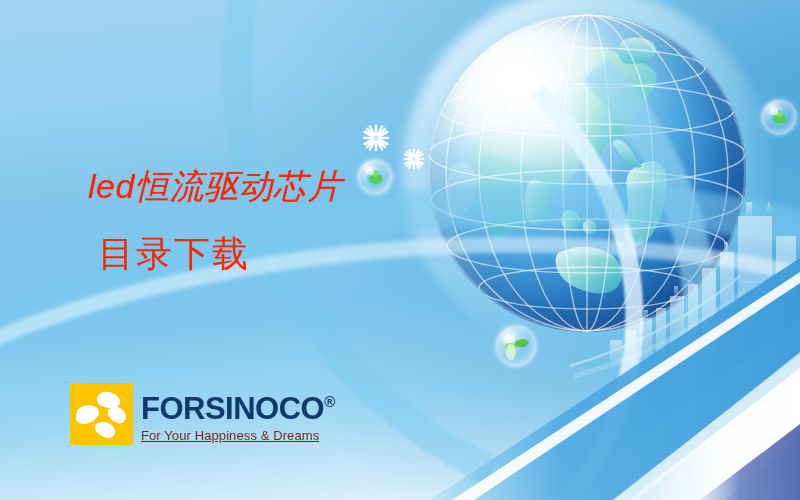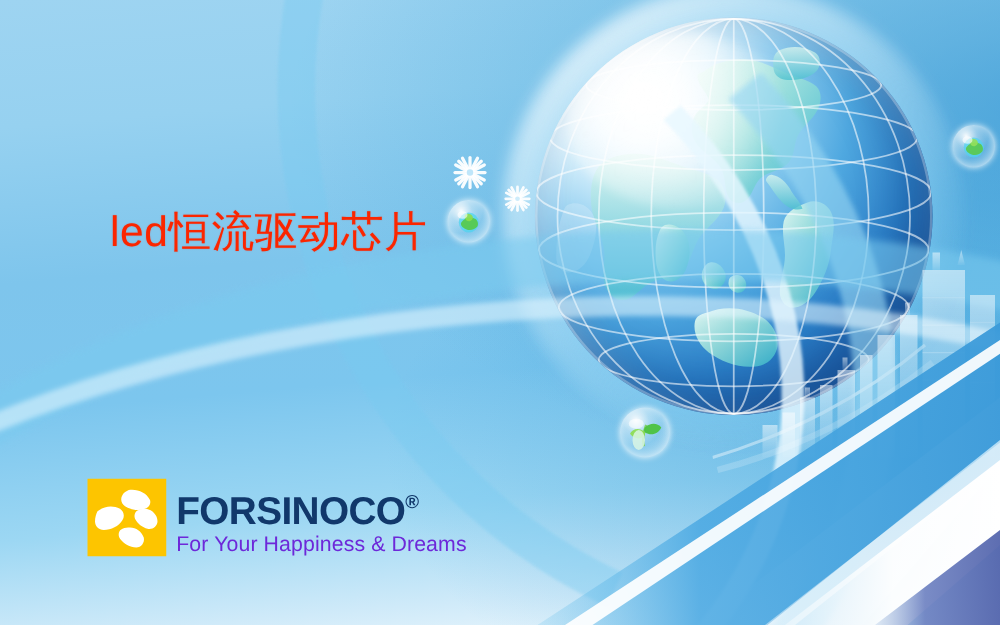--- a/index.html
+++ b/index.html
@@ -209,20 +209,21 @@
   
   .headline {
     position: absolute;
     left: 88px; top: 164px;
     color: #fb2600;
     font-size: 34px;
     line-height: 44px;
     letter-spacing: .5px;
     white-space: nowrap;
     text-shadow: 0 0 1px rgba(251,38,0,.45);
+    font-style: italic;
   }
   .headline .cjk { font-family: "DejaVu Sans", "Liberation Sans", sans-serif; }
   .headline-2 {
     position: absolute;
     left: 98px; top: 232px;
     color: #fb2600;
     font-family: "DejaVu Serif", "Liberation Serif", serif;
     font-size: 36px;
     line-height: 44px;
     letter-spacing: 2px;
@@ -256,26 +257,27 @@
     white-space: nowrap;
   }
   .logo-name .reg {
     font-size: 15px;
     vertical-align: top;
     line-height: 1;
     position: relative;
     top: 1px;
   }
   .logo-tag {
-    font-size: 17px;
+    font-size: 13px;
     line-height: 19px;
     letter-spacing: .1px;
     white-space: nowrap;
     margin-top: 2px;
-    color: #6d28d9;
+    color: #7f1d1d;
+    text-decoration: underline;
   }
 </style>
 </head>
 <body>
 
 <div id="stage">
 
   <div class="layer bg-base"></div>
   <div class="layer bg-rightwash"></div>
 
@@ -485,20 +487,21 @@
     <polygon fill="url(#bandWhite)" points="628,500 800,368 800,436 726,500"></polygon>
 
     <polygon fill="url(#bandDeep)" points="700,500 800,424 800,500"></polygon>
 
     <polygon fill="#ffffff" opacity=".45" points="612,500 800,354 800,370 636,500"></polygon>
   </svg>
 
   <div class="headline">
     <span>led</span><span class="cjk">恒流驱动芯片</span>
   </div>
+  <div class="headline-2">目录下载</div>
 
   <div class="logo">
     <div class="logo-mark">
       <svg viewBox="0 0 63 62">
         <g fill="#ffffff">
           <path d="M33 9c7-1 14 2 17 8 1 3-1 6-4 7-5 2-11 1-16-2-3-2-4-6-2-9 1-2 3-3 5-4z"></path>
           <path d="M47 24c5 1 9 5 9 10 0 4-4 7-8 6-4-1-8-4-10-8-1-3 0-6 3-7 2-1 4-1 6-1z"></path>
           <path d="M8 26c5-4 12-5 18-2 3 2 4 6 2 9-3 5-9 8-15 8-4 0-7-3-7-7 0-3 1-6 2-8z"></path>
           <path d="M34 39c5 0 9 3 11 8 1 4-2 8-6 8-5 0-10-3-13-7-2-3-1-7 2-8 2-1 4-1 6-1z"></path>
         </g>

